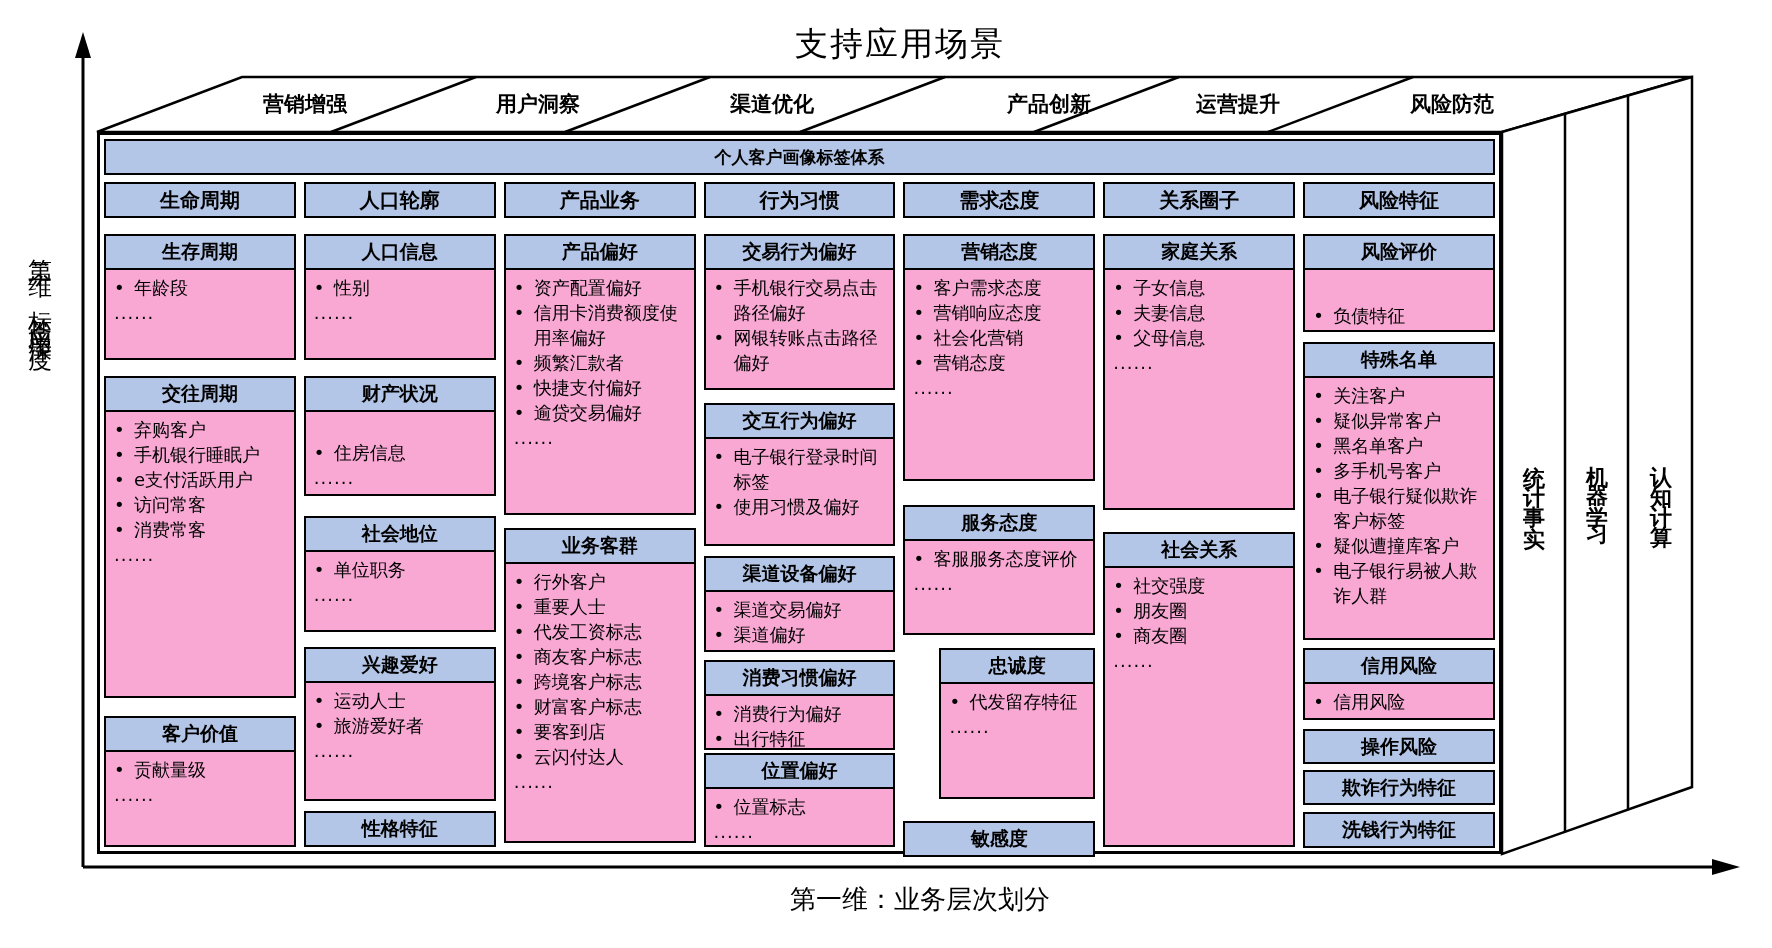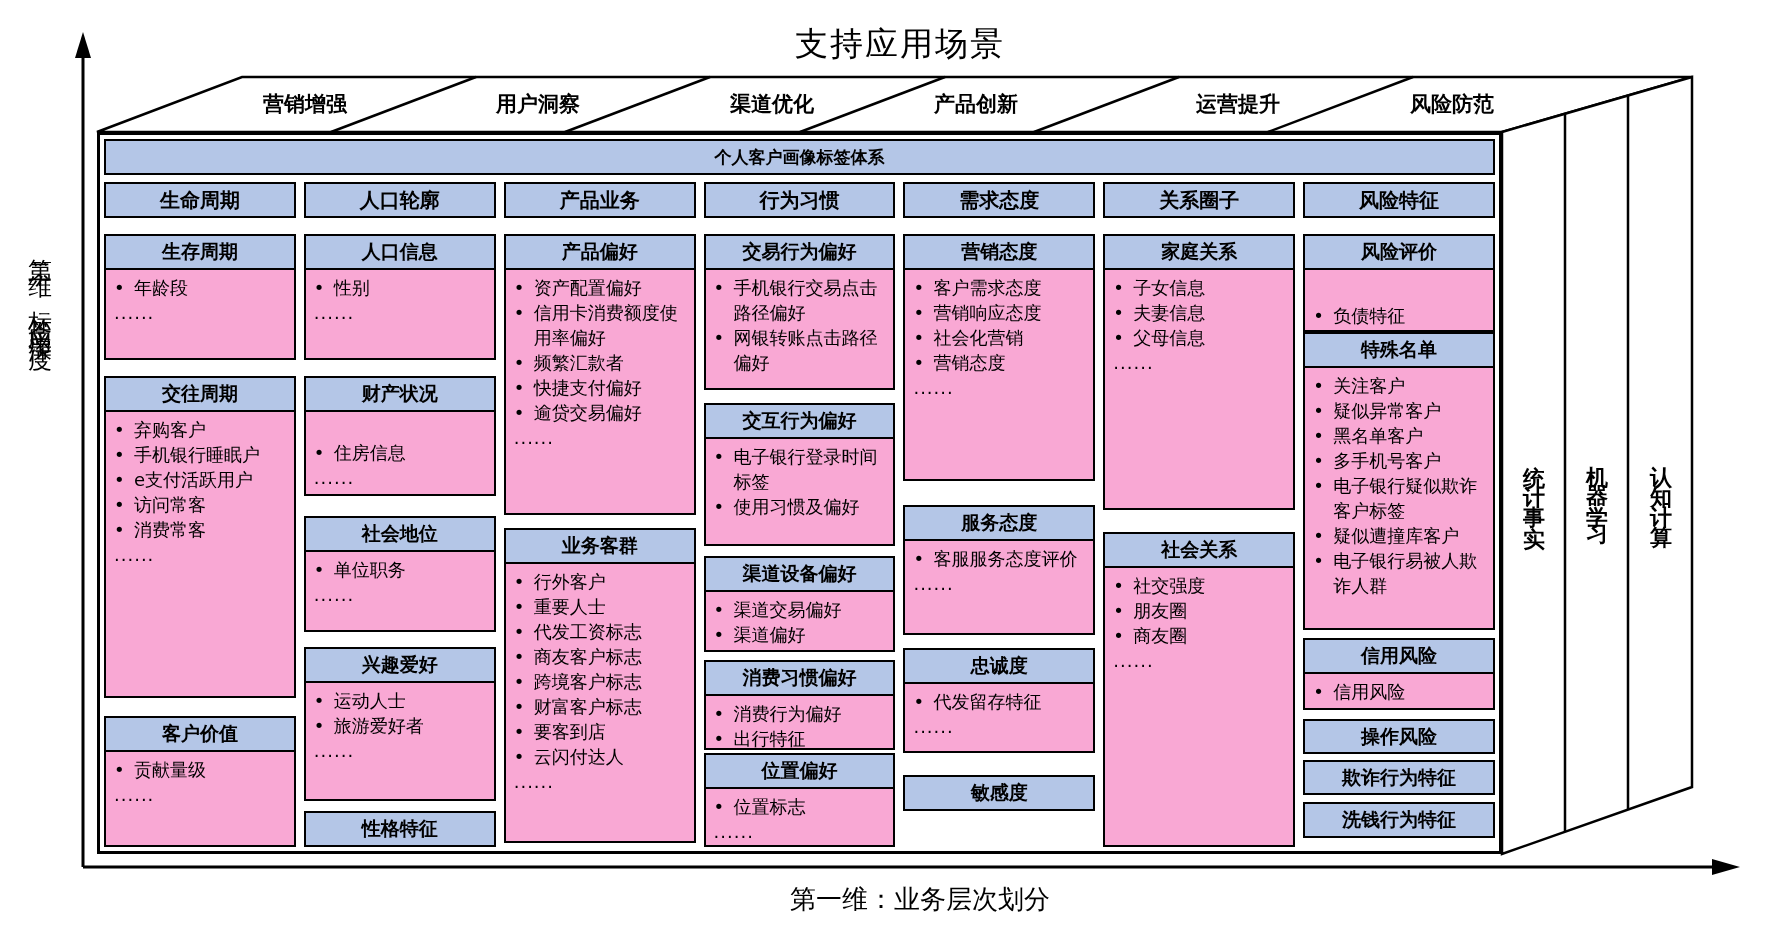--- a/index.html
+++ b/index.html
@@ -63,21 +63,21 @@
     <polygon points="83,32 75,58 91,58" fill="#000"></polygon>
     <line x1="83" y1="867" x2="1714" y2="867" stroke="#000" stroke-width="3"></line>
     <polygon points="1740,867 1712,859 1712,875" fill="#000"></polygon>
   </svg>
 
   <div class="top-title">支持应用场景</div>
 
   <div class="scen" style="left:230px">营销增强</div>
   <div class="scen" style="left:463px">用户洞察</div>
   <div class="scen" style="left:697px">渠道优化</div>
-  <div class="scen" style="left:901px">产品创新</div>
+  <div class="scen" style="left:974px">产品创新</div>
   <div class="scen" style="left:1163px">运营提升</div>
   <div class="scen" style="left:1377px">风险防范</div>
 
   <div class="face">
     <div class="main-title">个人客户画像标签体系</div>
     <div class="col-heads" id="colHeads">
         <div class="col-head">生命周期</div>
         <div class="col-head">人口轮廓</div>
         <div class="col-head">产品业务</div>
         <div class="col-head">行为习惯</div>
@@ -339,21 +339,21 @@
           <div class="tagbox with-body" style="height: 130px; margin-top: 24px;">
             <div class="tagbox-h">服务态度</div>
             <div class="tagbox-b">
               <div class="li">
                 <span class="bu">•</span>
                 <span class="tx">客服服务态度评价</span>
               </div>
               <div class="more">......</div>
             </div>
           </div>
-          <div class="tagbox with-body" style="height: 105px; margin-top: 13px;">
+          <div class="tagbox with-body" style="height: 151px; margin-top: 13px; margin-left: 36px;">
             <div class="tagbox-h">忠诚度</div>
             <div class="tagbox-b">
               <div class="li">
                 <span class="bu">•</span>
                 <span class="tx">代发留存特征</span>
               </div>
               <div class="more">......</div>
             </div>
           </div>
           <div class="tagbox hdr-only" style="height: 36px; margin-top: 22px;">
@@ -402,21 +402,21 @@
           <div class="tagbox with-body" style="height: 98px; gap: 28px;">
             <div class="tagbox-h">风险评价</div>
             <div class="tagbox-b">
               <div class="li">
                 <span class="bu">•</span>
                 <span class="tx">负债特征</span>
               </div>
               <div class="more">......</div>
             </div>
           </div>
-          <div class="tagbox with-body" style="height: 298px; ">
+          <div class="tagbox with-body" style="height: 298px; margin-top: 10px;">
             <div class="tagbox-h">特殊名单</div>
             <div class="tagbox-b">
               <div class="li">
                 <span class="bu">•</span>
                 <span class="tx">关注客户</span>
               </div>
               <div class="li">
                 <span class="bu">•</span>
                 <span class="tx">疑似异常客户</span>
               </div>

